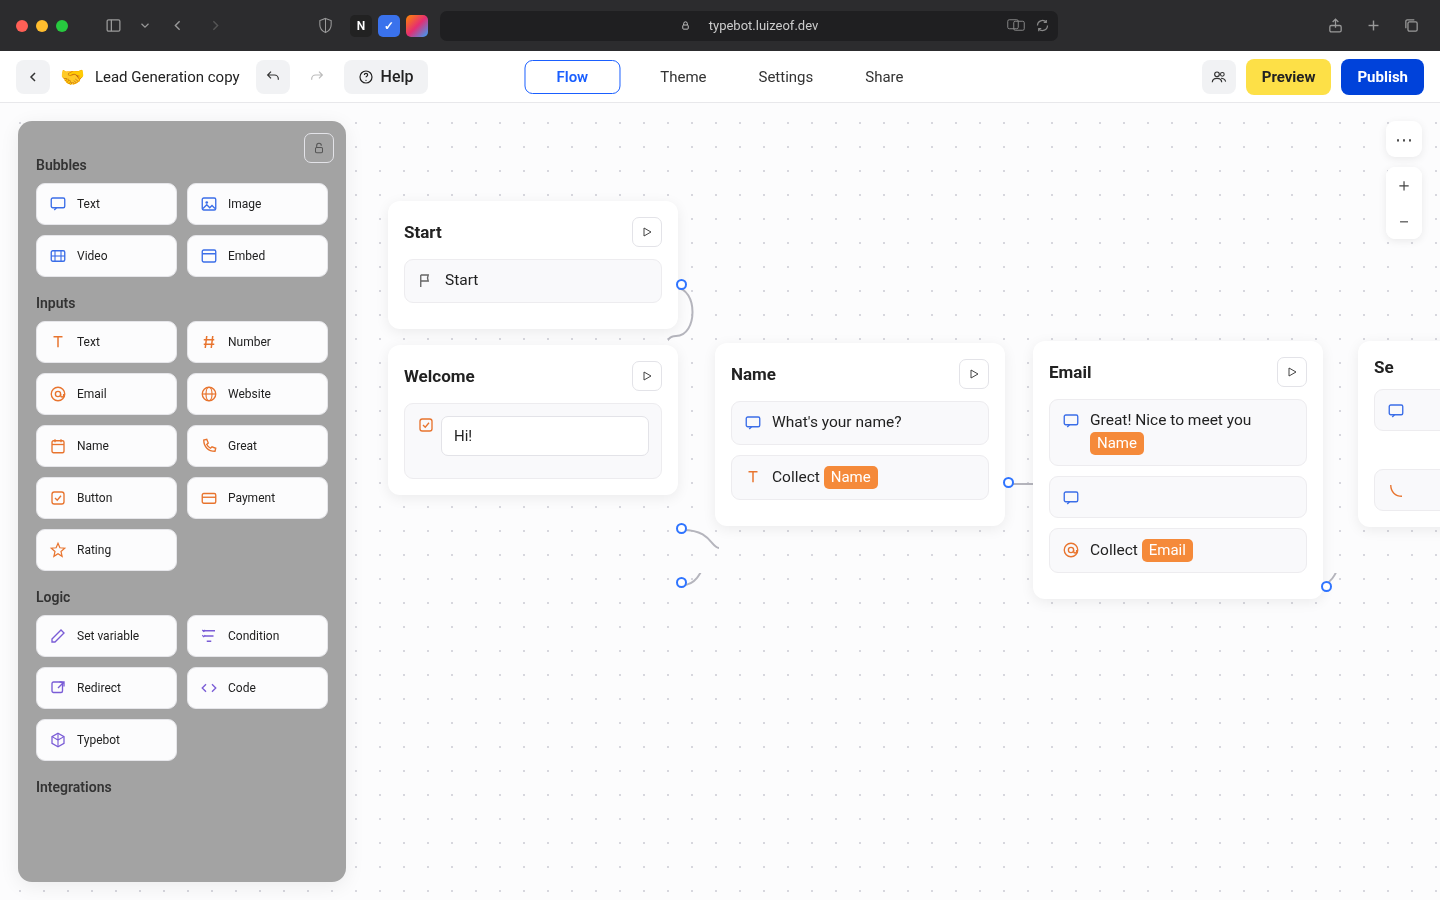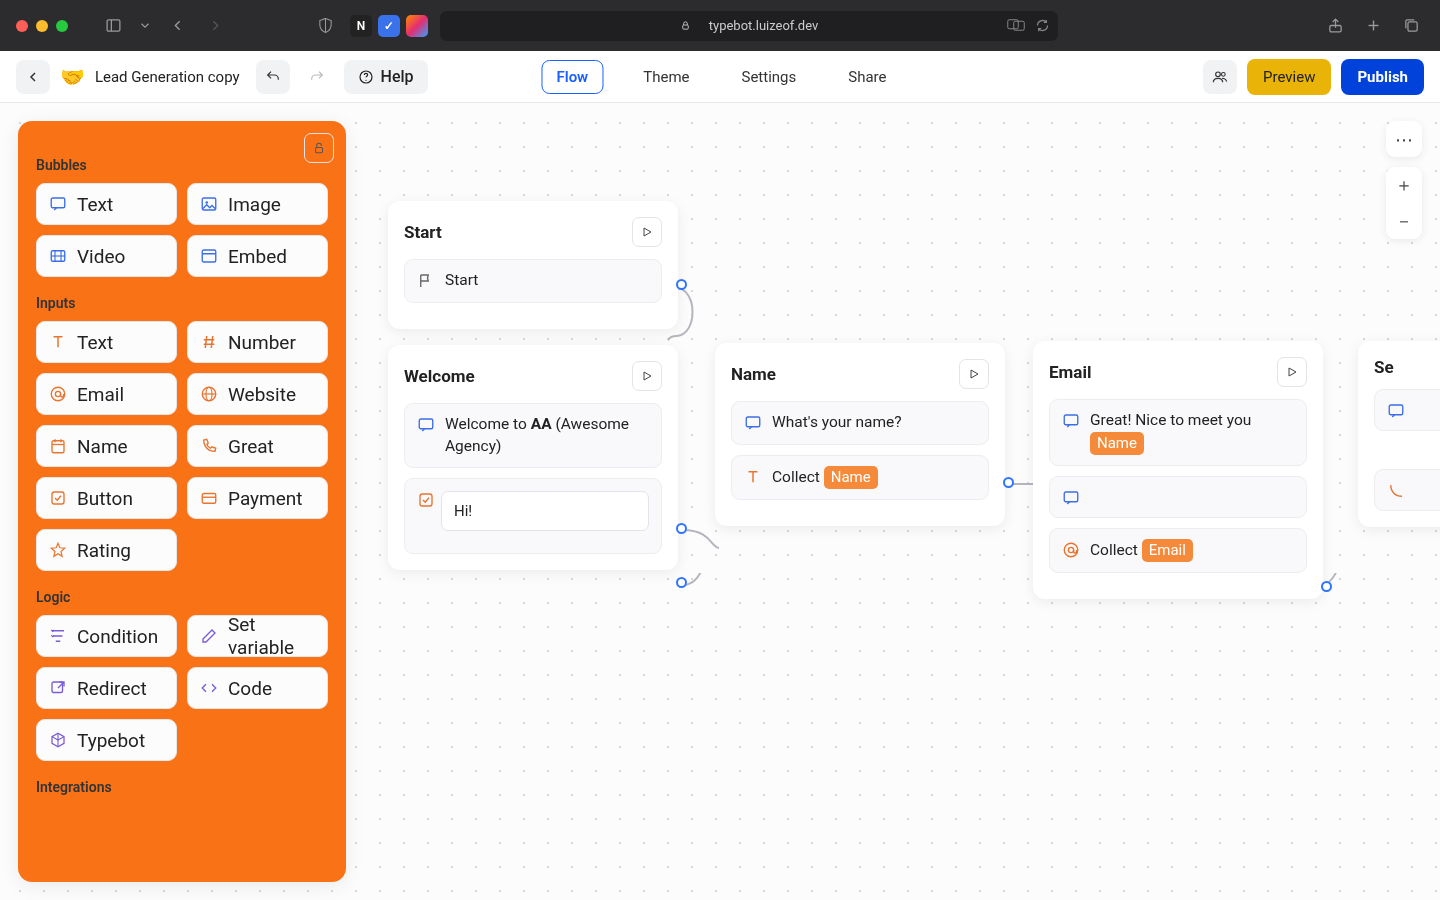--- a/index.html
+++ b/index.html
@@ -23,39 +23,39 @@
 
 
 .app-header { height: 52px; border-bottom: 1px solid #e8e8eb; display: flex; align-items: center; padding: 0 16px; background: #fff; position: relative; }
 .header-left { display: flex; align-items: center; gap: 10px; }
 .sq-btn { width: 34px; height: 34px; border-radius: 8px; background: #f1f2f4; display: flex; align-items: center; justify-content: center; color: #333; }
 .sq-btn svg { width: 16px; height: 16px; }
 .flow-title-emoji { font-size: 20px; }
 .flow-title { font-size: 15px; color: #222; }
 .header-center { position: absolute; left: 50%; transform: translateX(-50%); display: flex; gap: 28px; align-items: center; font-size: 15px; }
 .nav-item { color: #333; padding: 6px 12px; cursor: pointer; }
-.nav-item.active { border: 1.5px solid #1a5fff; color: #1a5fff; border-radius: 8px; font-weight: 600; padding: 7px 14px; }
+.nav-item.active { border: 1.5px solid #1a5fff; color: #1a5fff; border-radius: 8px; font-weight: 600; padding: 7px 31px; }
 .header-right { margin-left: auto; display: flex; align-items: center; gap: 10px; }
 .pill-btn { height: 36px; padding: 0 16px; border-radius: 8px; font-size: 15px; display: flex; align-items: center; }
-.preview-btn { background: #eab308; color: #222; font-weight: 400; }
+.preview-btn { background: #fde047; color: #222; font-weight: 700; }
 .publish-btn { background: #0042da; color: #fff; font-weight: 700; }
 .help-btn { background: #f1f2f4; color: #222; display:flex; align-items:center; gap:7px; height:34px; padding:0 14px; border-radius:8px; font-weight:500;}
 .help-btn svg { width:16px; height:16px; }
 
 
 .canvas-area { position: relative; height: 797px; background: #fcfcfd; overflow: hidden; }
 .dot-grid { position: absolute; inset: 0; background-image: radial-gradient(#d7d7de 1.3px, transparent 1.3px); background-size: 24px 24px; background-position: 8px 8px; }
 
 
-.sidebar { position: absolute; left: 18px; top: 18px; width: 328px; bottom: 18px; background: #f97316; border-radius: 14px; box-shadow: 0 4px 20px rgba(0,0,0,0.07); padding: 18px; overflow-y: auto; }
+.sidebar { position: absolute; left: 18px; top: 18px; width: 328px; bottom: 18px; background: #a3a3a3; border-radius: 14px; box-shadow: 0 4px 20px rgba(0,0,0,0.07); padding: 18px; overflow-y: auto; }
 .sidebar-lock { position: absolute; top: 12px; right: 12px; width: 30px; height: 30px; border: 1px solid #e3e3e8; border-radius: 7px; display:flex; align-items:center; justify-content:center; color:#555; }
 .section-title { font-size: 14px; font-weight: 600; color: #333; margin: 18px 0 10px; }
 .section-title:first-of-type { margin-top: 40px; }
 .block-grid { display: grid; grid-template-columns: 1fr 1fr; gap: 10px; }
-.block-item { height: 42px; border: 1px solid #e6e6ea; border-radius: 9px; display: flex; align-items: center; gap: 10px; padding: 0 12px; font-size: 19px; color: #222; background: #fcfcfd; }
+.block-item { height: 42px; border: 1px solid #e6e6ea; border-radius: 9px; display: flex; align-items: center; gap: 10px; padding: 0 12px; font-size: 12px; color: #222; background: #fcfcfd; }
 .block-item .bi-icon { width: 18px; height: 18px; display:flex; align-items:center; justify-content:center; }
 .c-blue { color: #3b6ee8; }
 .c-orange { color: #e8742e; }
 .c-purple { color: #7a5cd6; }
 .c-gray { color: #666; }
 
 
 .flow-node { position: absolute; background: #fff; border-radius: 12px; box-shadow: 0 3px 14px rgba(0,0,0,0.07); padding: 16px; width: 290px; }
 .node-header { display: flex; justify-content: space-between; align-items: center; margin-bottom: 12px; }
 .node-title { font-size: 17px; font-weight: 700; color: #222; }
@@ -359,33 +359,33 @@
           </span>
           <span>Rating</span>
         </div>
     </div>
 
     <div class="section-title">Logic</div>
     <div class="block-grid">
       <div class="block-item">
           <span class="bi-icon c-purple">
             <svg width="18" height="18" viewBox="0 0 24 24">
+              <path d="M4 16l12-12 4 4-12 12H4v-4z" fill="none" stroke="currentColor" stroke-width="1.8"></path>
+            </svg>
+          </span>
+          <span>Set variable</span>
+        </div>
+      <div class="block-item">
+          <span class="bi-icon c-purple">
+            <svg width="18" height="18" viewBox="0 0 24 24">
               <path d="M4 5h16M6 12h12M9 19h6" fill="none" stroke="currentColor" stroke-width="2"></path>
               <path d="M3 4l2 2 2-2M3 11l2 2 2-2" fill="none" stroke="currentColor" stroke-width="1.5"></path>
             </svg>
           </span>
           <span>Condition</span>
-        </div>
-      <div class="block-item">
-          <span class="bi-icon c-purple">
-            <svg width="18" height="18" viewBox="0 0 24 24">
-              <path d="M4 16l12-12 4 4-12 12H4v-4z" fill="none" stroke="currentColor" stroke-width="1.8"></path>
-            </svg>
-          </span>
-          <span>Set variable</span>
         </div>
       <div class="block-item">
           <span class="bi-icon c-purple">
             <svg width="18" height="18" viewBox="0 0 24 24">
               <rect x="4" y="4" width="14" height="14" rx="2" fill="none" stroke="currentColor" stroke-width="1.8"></rect>
               <path d="M14 4h6v6M20 4l-8 8" fill="none" stroke="currentColor" stroke-width="1.8"></path>
             </svg>
           </span>
           <span>Redirect</span>
         </div>
@@ -447,27 +447,20 @@
 
   <div class="flow-node" style="left:388px; top:242px; width:290px">
     <div class="node-header">
       <div class="node-title">Welcome</div>
       <div class="play-btn">
           <svg width="12" height="12" viewBox="0 0 24 24">
             <path d="M6 4l14 8-14 8z" fill="none" stroke="currentColor" stroke-width="2"></path>
           </svg>
         </div>
     </div>
-    <div class="step">
-      <span class="step-icon c-blue"><svg width="18" height="18" viewBox="0 0 24 24">
-            <rect x="3" y="4" width="18" height="13" rx="2" fill="none" stroke="currentColor" stroke-width="1.8"></rect>
-            <path d="M7 20l3-3" stroke="currentColor" stroke-width="1.8"></path>
-          </svg></span>
-      <span class="step-text"><span>Welcome to </span><b>AA</b><span> (Awesome Agency)</span></span>
-    </div>
     <div class="choice-card">
       <span class="choice-icon"><svg width="18" height="18" viewBox="0 0 24 24">
             <rect x="4" y="4" width="16" height="16" rx="3" fill="none" stroke="currentColor" stroke-width="1.8"></rect>
             <path d="M8 12l3 3 5-6" fill="none" stroke="currentColor" stroke-width="1.8"></path>
           </svg></span>
       <div class="choice-inner">
         <input class="choice-input" value="Hi!" style="">
       </div>
     </div>
     <div class="port" style="right:-9px; top:178px"></div>

